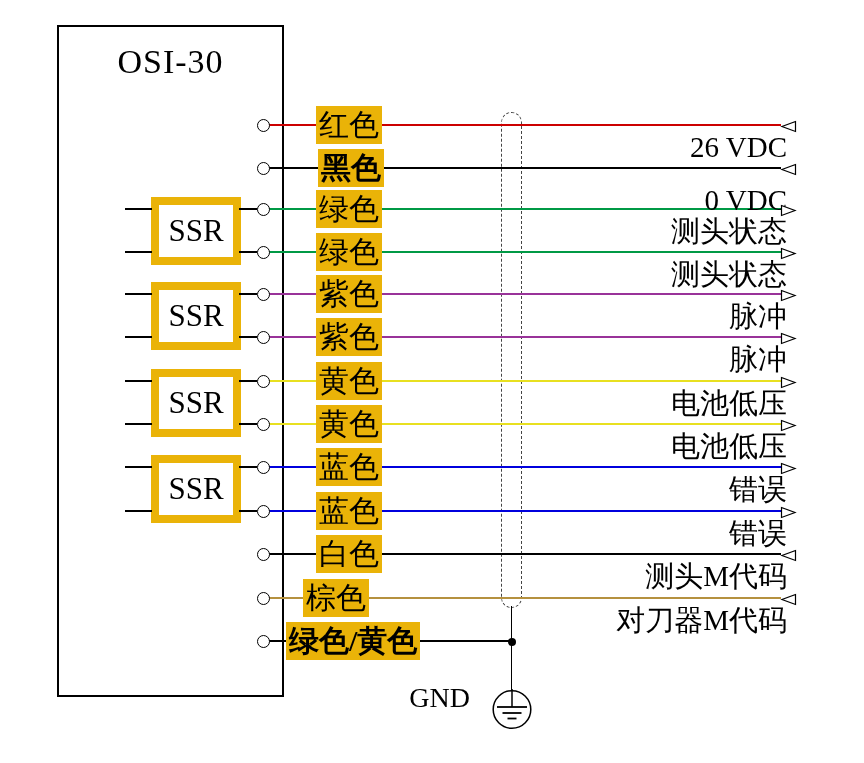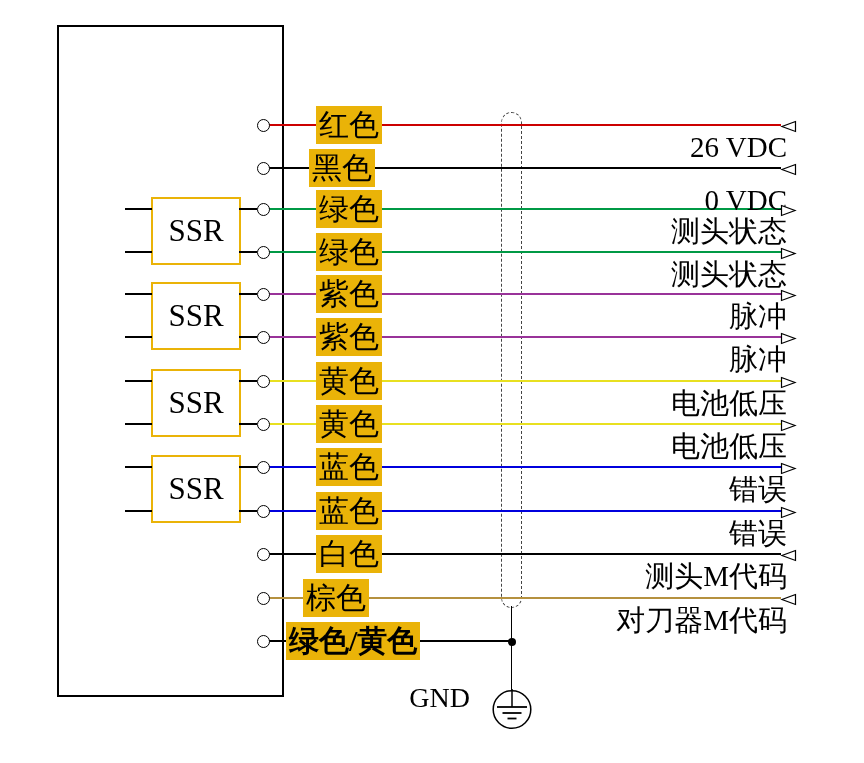--- a/index.html
+++ b/index.html
@@ -6,51 +6,52 @@
   #canvas{
     position:relative;width:864px;height:763px;background:#ffffff;overflow:hidden;
     font-family:"Liberation Serif","DejaVu Serif",serif;color:#000;
   }
   .abs{position:absolute;}
   .main-box{left:57px;top:25px;width:227px;height:672px;border:2px solid #000;box-sizing:border-box;z-index:1;background:transparent;}
   .device-title{left:57px;top:44px;width:227px;text-align:center;font-size:34px;line-height:36px;letter-spacing:1px;z-index:2;}
   .shield{left:501px;top:112px;width:21px;height:496px;border:1.5px dashed #444;border-radius:11px;box-sizing:border-box;z-index:2;}
   .wire-line{height:1.5px;z-index:3;}
   .stub,.connector{height:1.5px;background:#000;z-index:3;}
-  .ssr-box{left:151px;width:90px;height:68px;border:2px solid #eab308;box-sizing:border-box;background:#fff;z-index:3;
+  .ssr-box{left:151px;width:90px;height:68px;border:8px solid #eab308;box-sizing:border-box;background:#fff;z-index:3;
            display:flex;align-items:center;justify-content:center;font-size:31px;}
   .terminal{width:13px;height:13px;border:1.5px solid #000;border-radius:50%;background:#fff;box-sizing:border-box;z-index:4;}
   .color-label{font-size:30px;line-height:38px;height:38px;background:#eab308;padding:0 3px;z-index:5;white-space:nowrap;}
   .signal-label{right:77px;font-size:29px;line-height:30px;text-align:right;z-index:4;white-space:nowrap;}
   .arrow{width:17px;height:13px;z-index:4;}
   .drain-line{left:510.5px;top:606px;width:1.5px;height:84px;background:#000;z-index:3;}
   .junction-dot{left:508px;top:638px;width:8px;height:8px;border-radius:50%;background:#000;z-index:4;}
   .gnd-symbol{left:492px;top:689px;z-index:3;}
   .gnd-label{left:385px;top:683px;width:85px;text-align:right;font-size:28px;line-height:30px;z-index:3;}
 </style>
 </head>
 <body>
 
 <div id="canvas">
 
   <div class="abs main-box"></div>
+  <div class="abs device-title">OSI-30</div>
 
   <div class="abs shield"></div>
 
   <div id="rows-layer">
       <div class="abs wire-line" style="left: 269px; top: 124.25px; width: 512px; background: rgb(204, 0, 0);"></div>
       <div class="abs terminal" style="left: 256.5px; top: 118.5px;"></div>
       <div class="abs color-label" style="left: 316px; top: 106px;">红色</div>
       <div class="abs signal-label" style="top: 132px;">26 VDC</div>
       <div class="abs arrow" style="left: 780px; top: 118.5px;"><svg width="17" height="13">
           <polygon points="15.5,1.5 2,6.5 15.5,11.5" fill="#fff" stroke="#000" stroke-width="1.2"></polygon>
         </svg></div>
       <div class="abs wire-line" style="left: 269px; top: 167.25px; width: 512px; background: rgb(0, 0, 0);"></div>
       <div class="abs terminal" style="left: 256.5px; top: 161.5px;"></div>
-      <div class="abs color-label" style="left: 309px; top: 149px;">黑色</div>
+      <div class="abs color-label" style="left: 318px; top: 149px; font-weight: bold;">黑色</div>
       <div class="abs signal-label" style="top: 185px; margin-left: 36px;">0 VDC</div>
       <div class="abs arrow" style="left: 780px; top: 161.5px;"><svg width="17" height="13">
           <polygon points="15.5,1.5 2,6.5 15.5,11.5" fill="#fff" stroke="#000" stroke-width="1.2"></polygon>
         </svg></div>
       <div class="abs wire-line" style="left: 269px; top: 208.25px; width: 512px; background: rgb(0, 153, 69);"></div>
       <div class="abs terminal" style="left: 256.5px; top: 202.5px;"></div>
       <div class="abs color-label" style="left: 316px; top: 190px;">绿色</div>
       <div class="abs signal-label" style="top: 216px;">测头状态</div>
       <div class="abs arrow" style="left: 780px; top: 202.5px;"><svg width="17" height="13">
           <polygon points="1.5,1.5 15,6.5 1.5,11.5" fill="#fff" stroke="#000" stroke-width="1.2"></polygon>

